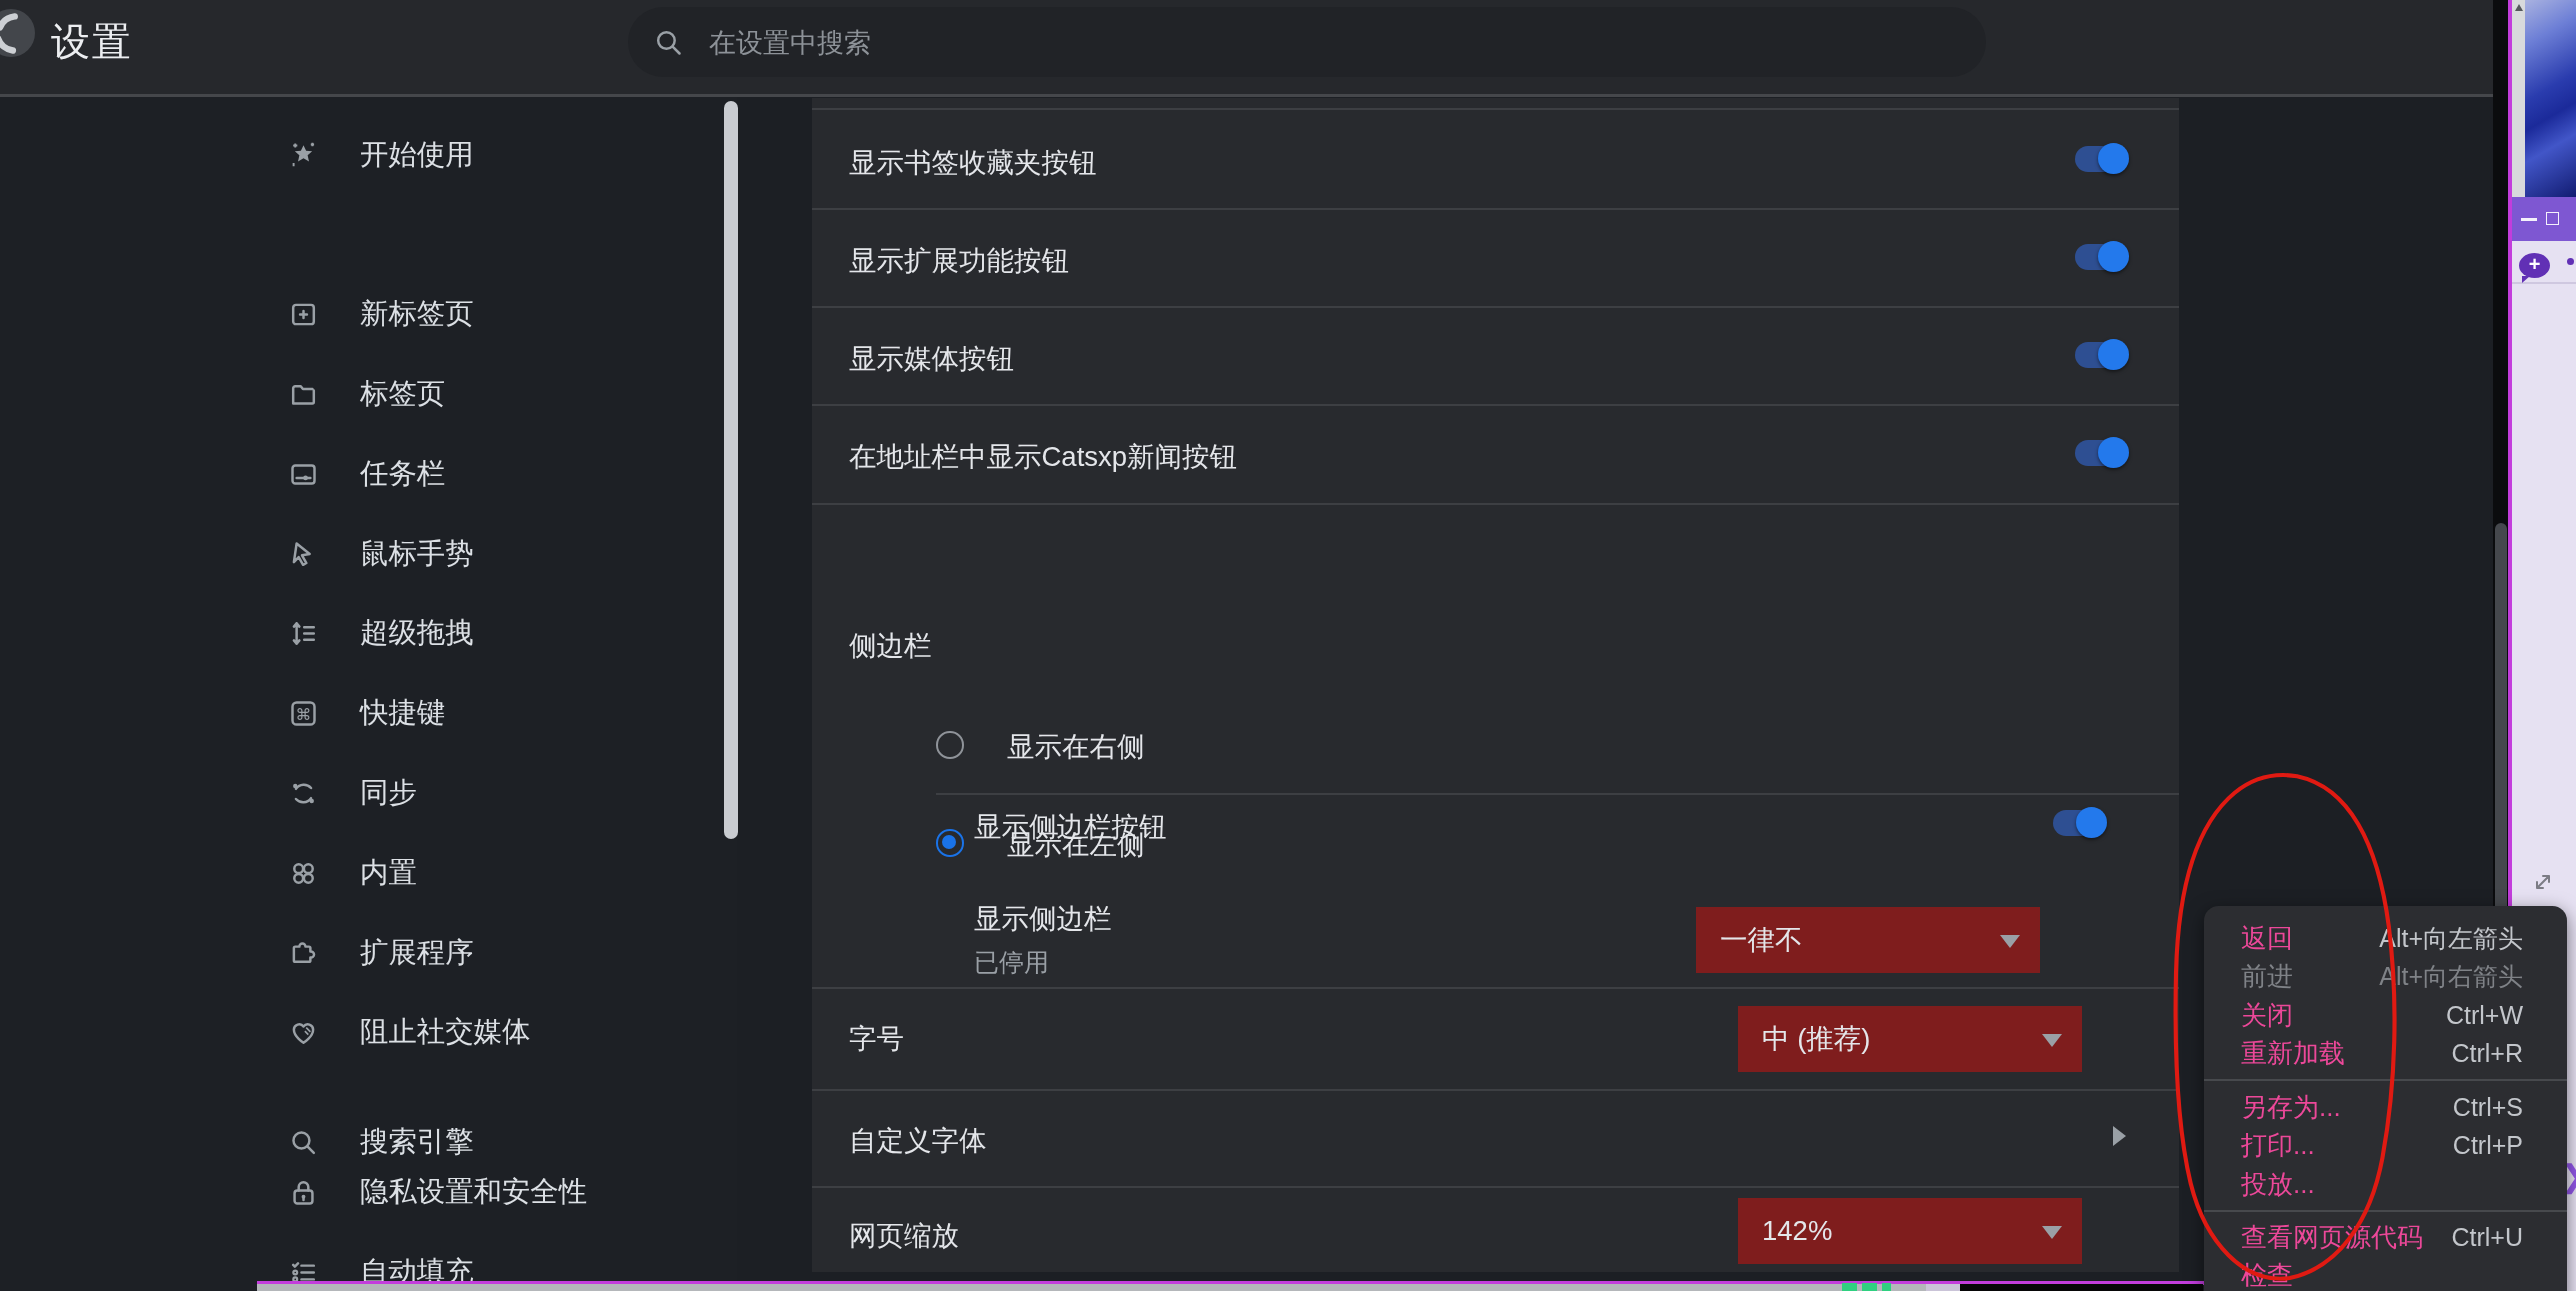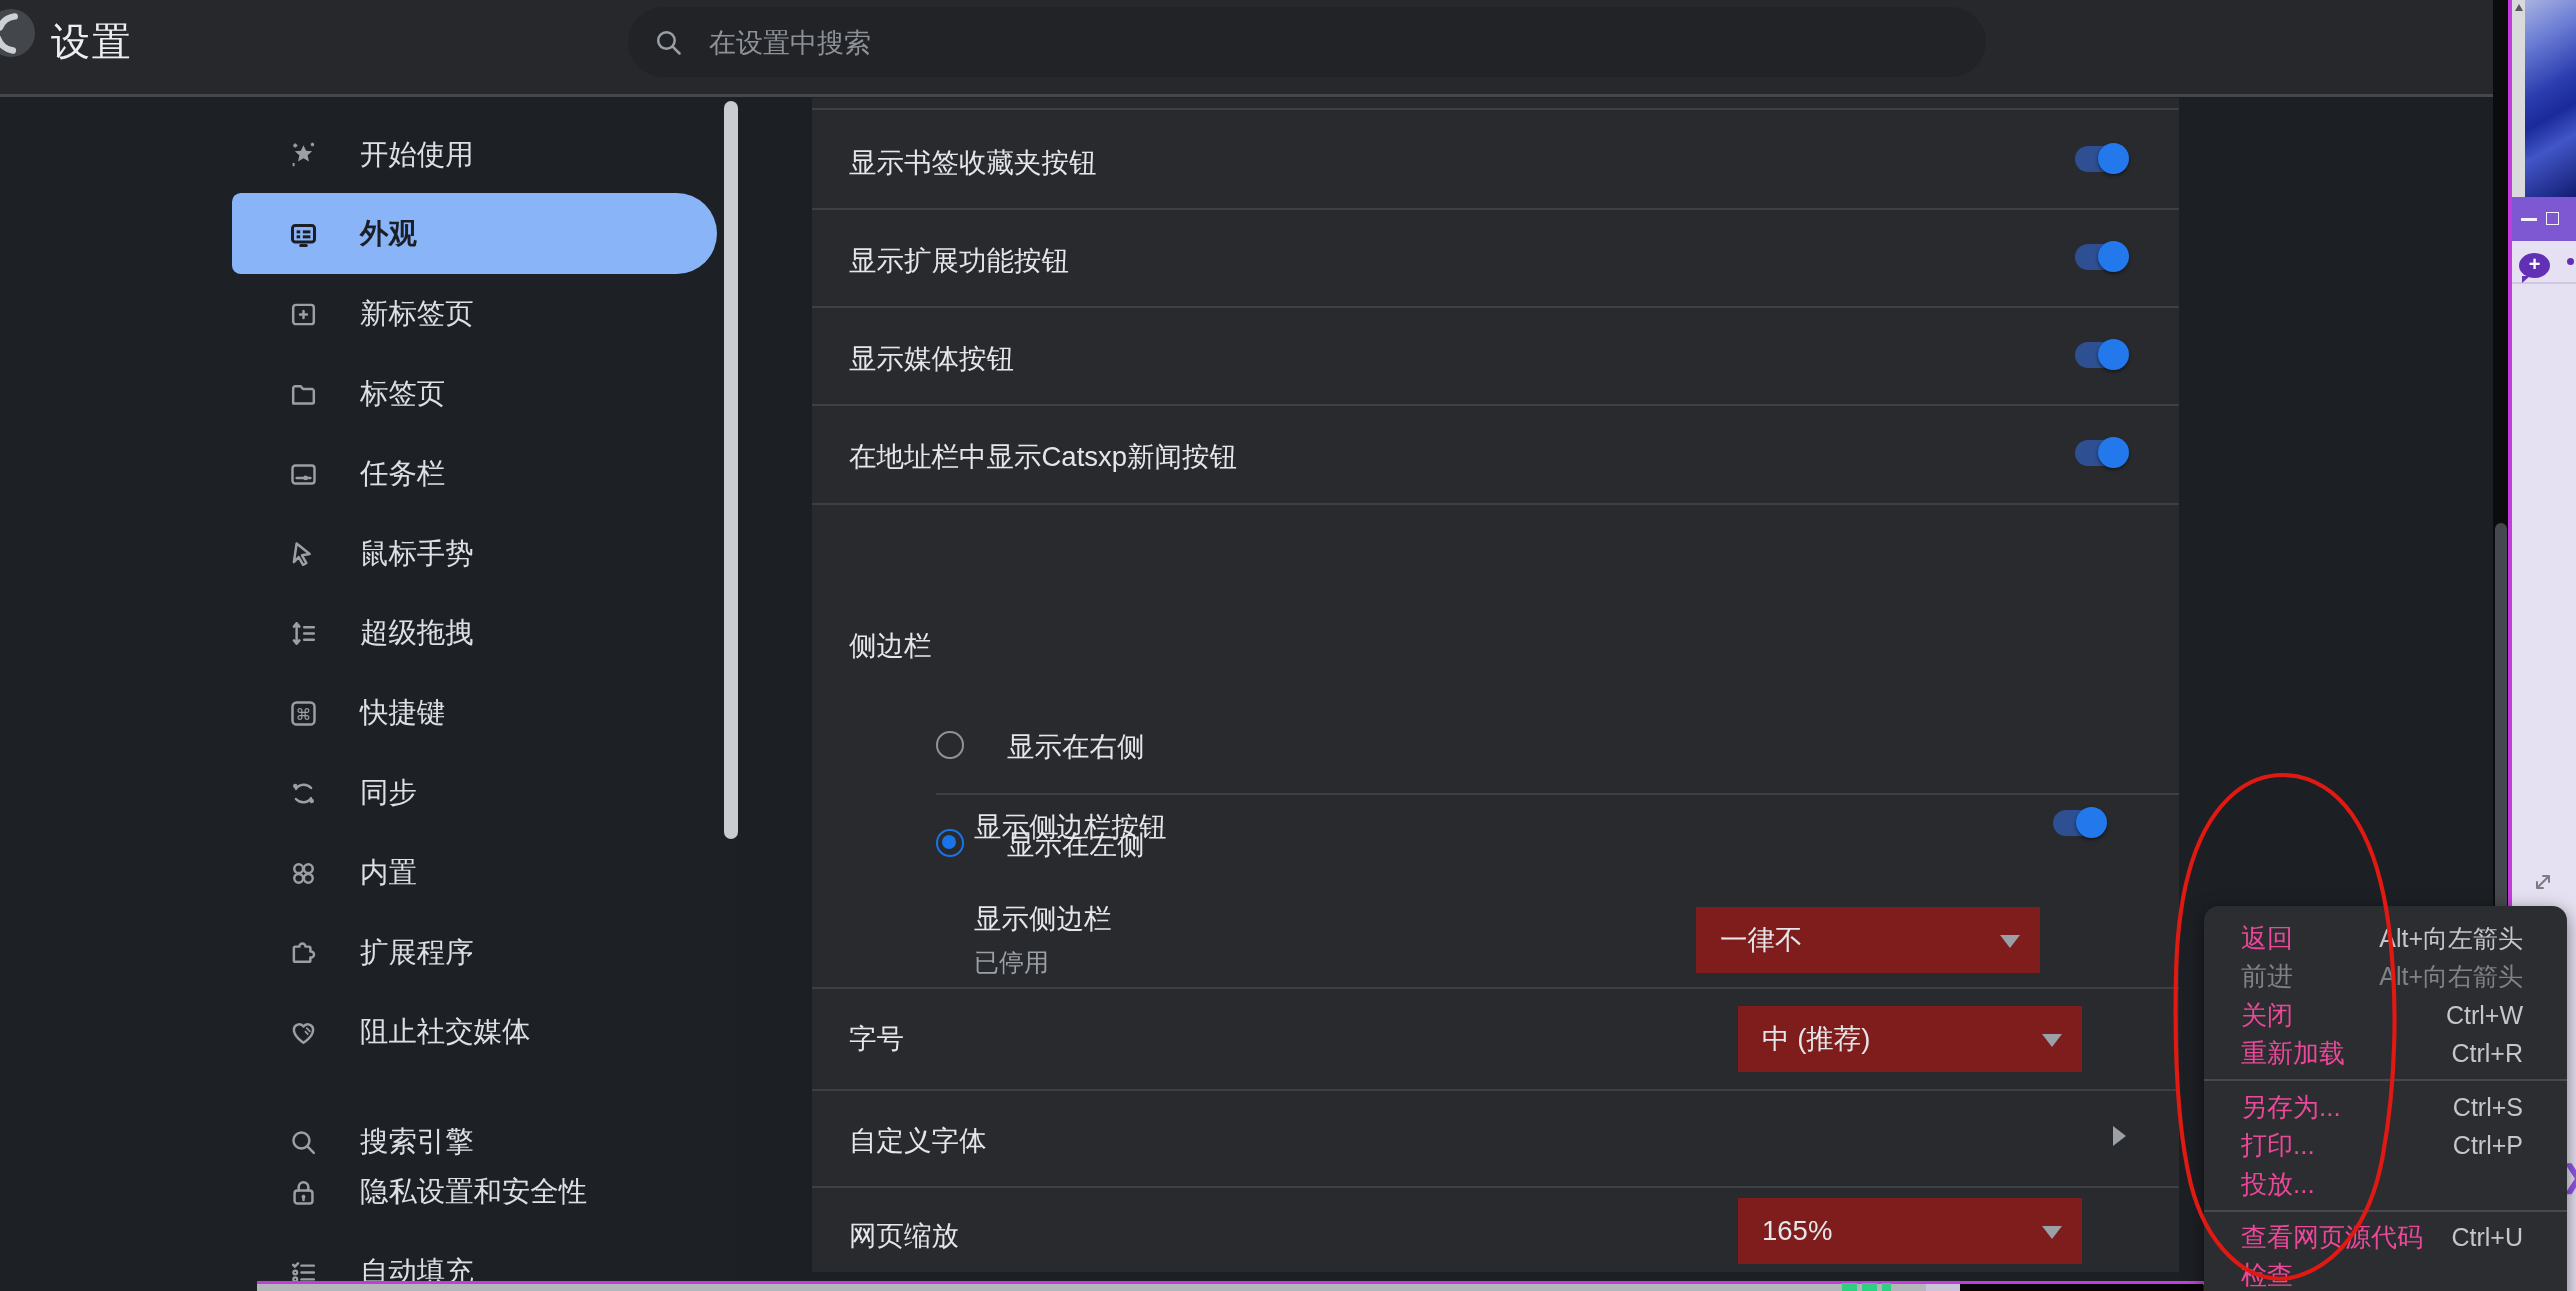--- a/index.html
+++ b/index.html
@@ -107,31 +107,20 @@
   <input id="search-input" placeholder="在设置中搜索" style="">
 </div>
 
 <div class="abs" id="sidebar">
     <div class="side-item" style="top: 16.5px;">
       <span class="ic"><svg viewBox="0 0 24 24">
           <path d="M12 4.5l1.9 4 4.4.4-3.3 3 1 4.4L12 14l-4 2.3 1-4.4-3.3-3 4.4-.4z" fill="#9aa0a6"></path>
           <path d="M6 3.2v3 M4.5 4.7h3 M18.5 2.8v2.4 M17.3 4h2.4 M4.8 17.5v2.4" stroke="#9aa0a6" stroke-width="1.4"></path>
         </svg></span>
       <span class="lbl">开始使用</span>
-    </div>
-    <div class="side-item active" style="top: 96px;">
-      <span class="ic"><svg viewBox="0 0 24 24">
-          <rect x="4" y="5.5" width="16" height="12" rx="2" stroke="#1b1e24" stroke-width="2.2" fill="none" stroke-linecap="round" stroke-linejoin="round"></rect>
-          <rect x="7" y="9" width="2.6" height="2.2" fill="#1b1e24"></rect>
-          <rect x="11.5" y="9" width="5.5" height="2.2" fill="#1b1e24"></rect>
-          <rect x="7" y="12.6" width="2.6" height="2.2" fill="#1b1e24"></rect>
-          <rect x="11.5" y="12.6" width="5.5" height="2.2" fill="#1b1e24"></rect>
-          <path d="M10 20h4" stroke="#1b1e24" stroke-width="2.2" fill="none" stroke-linecap="round" stroke-linejoin="round"></path>
-        </svg></span>
-      <span class="lbl">外观</span>
     </div>
     <div class="side-item" style="top: 176px;">
       <span class="ic"><svg viewBox="0 0 24 24">
           <rect x="4.5" y="5" width="15" height="14" rx="2" stroke="#9aa0a6" stroke-width="1.8" fill="none" stroke-linecap="round" stroke-linejoin="round"></rect>
           <path d="M12 9.5v5 M9.5 12h5" stroke="#9aa0a6" stroke-width="1.8" fill="none" stroke-linecap="round" stroke-linejoin="round"></path>
         </svg></span>
       <span class="lbl">新标签页</span>
     </div>
     <div class="side-item" style="top: 256px;">
       <span class="ic"><svg viewBox="0 0 24 24">
@@ -285,21 +274,21 @@
 
   <div class="divider" style="left:0;top:991px;width:1367px;"></div>
 
   <div class="row-label" style="top:1025px;">自定义字体</div>
   <div class="abs" id="custom-font-arrow" style="top:1028px;"></div>
 
   <div class="divider" style="left:0;top:1088px;width:1367px;"></div>
 
   <div class="row-label" style="top:1120px;">网页缩放</div>
   <div class="select" style="left:926px;top:1100px;">
-    <div class="val">165%</div>
+    <div class="val">142%</div>
     <div class="arr"></div>
   </div>
 </div>
 
 <div class="abs" id="win-scroll-track"></div>
 <div class="abs" id="win-scroll-thumb"></div>
 <div class="abs" id="win-border"></div>
 
 <div class="abs" id="strip"></div>
 <div class="abs" id="strip-photo"></div>

